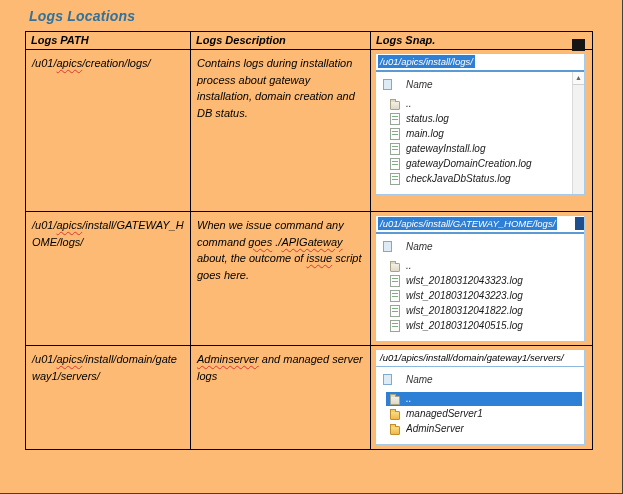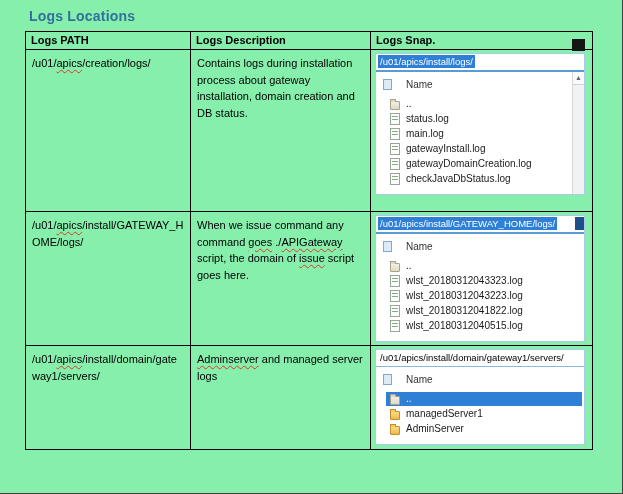--- a/index.html
+++ b/index.html
@@ -1,22 +1,22 @@
 <!DOCTYPE html>
 <html style="--heading: #31719C; --selection: #2E7FD6; --squiggle: #D83A2E; --folder: #F0B84C; --snap-border: #A8CBE8;"><head>
 <meta charset="utf-8">
 <style>
   * { box-sizing: border-box; }
   html, body { margin: 0; padding: 0; background: #ffffff; }
   body { font-family: "Liberation Sans", sans-serif; color: #000; }
 
   .sheet {
     width: 623px; height: 494px; position: relative; overflow: hidden;
-    background: #86efac; padding: 6px 0 0 25px;
-    border-right: 1px solid #404040; border-bottom: 1px solid #404040;
+    background: #fdba74; padding: 6px 0 0 25px;
+    border-right: 1px solid #404040; border-bottom: 1px solid #404040; font-style: italic;
   }
 
   .title {
     font-size: 14px; font-weight: bold; margin: 2px 0 7px 4px;
     color: var(--heading, #31719C); letter-spacing: .2px;
   }
 
   table.logs-table { border-collapse: collapse; table-layout: fixed; width: 567px; }
   col.c1 { width: 165px; } col.c2 { width: 180px; } col.c3 { width: 222px; }
   th, td { border: 1px solid #000; vertical-align: top; text-align: left; }
@@ -141,21 +141,21 @@
             </div>
           </div>
         </td>
       </tr>
 
       <tr class="r2">
         <td class="path-cell">
           <span><span>/u01/</span><span class="misspelled">apics</span><span>/install/GATEWAY_HOME/logs/</span></span>
         </td>
         <td class="desc-cell">
-          <span><span>When we issue command any command </span><span class="misspelled">goes</span><span> ./</span><span class="misspelled">APIGateway</span><span> script, the domain of </span><span class="misspelled">issue</span><span> script goes here.</span></span>
+          <span><span>When we issue command any command </span><span class="misspelled">goes</span><span> ./</span><span class="misspelled">APIGateway</span><span> about, the outcome of </span><span class="misspelled">issue</span><span> script goes here.</span></span>
         </td>
         <td class="snap-cell">
           <div class="snap">
             <div class="addr-row">
               <span class="addr-sel">/u01/apics/install/GATEWAY_HOME/logs/</span>
               <span class="addr-endbox"></span>
             </div>
             <div class="name-hdr">
               <span class="hdr-icon"></span>
               <span>Name</span>

